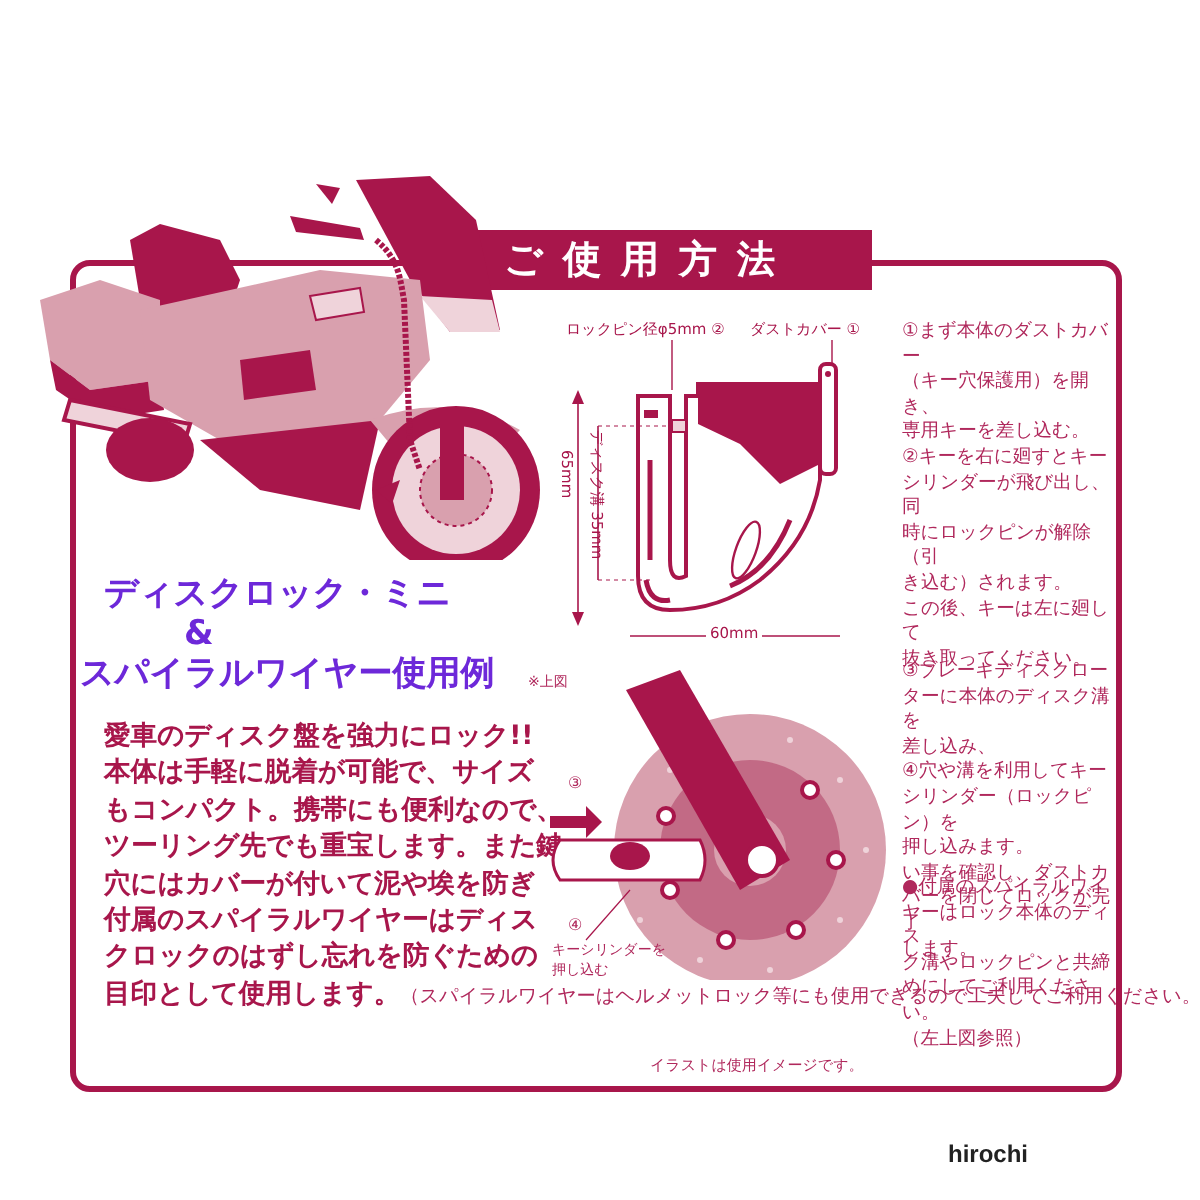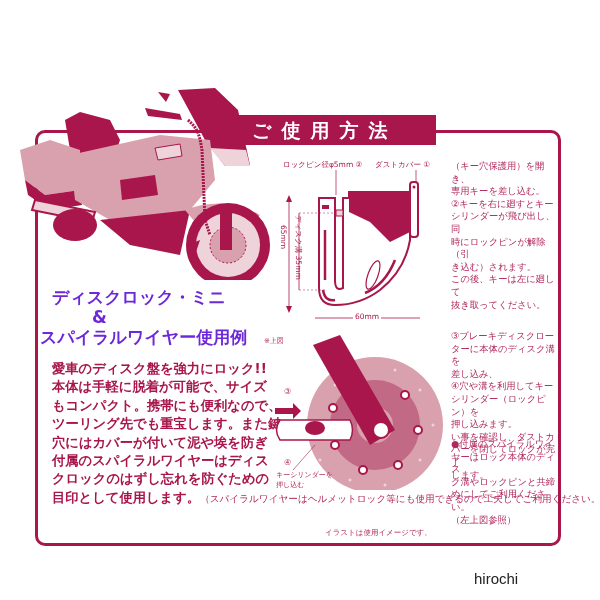--- a/index.html
+++ b/index.html
@@ -10,21 +10,21 @@
            border:3px solid #a8164b; border-radius:10px; box-sizing:border-box; }
   .title-bar { position:absolute; left:228px; top:115px; width:208px; height:30px;
                background:#a8164b; color:#fff; font-size:19px; font-weight:bold;
                letter-spacing:10px; line-height:30px; padding-left:24px; box-sizing:border-box; }
   .right-text { font-size:9.3px; line-height:12.6px; color:#b0285c; }
   .product-title { font-size:17px; font-weight:bold; color:#6d28d9; line-height:22px; }
   .body-text { font-size:13.3px; font-weight:bold; color:#a8164b; line-height:18.4px; }
   .small { font-size:7px; color:#b0285c; }
   .note-line { font-size:9.6px; color:#b0285c; white-space:nowrap; }
   .label { font-size:7.5px; color:#a8164b; white-space:nowrap; }
-  .watermark { font-size:15px; color:#222; font-family:"Liberation Sans", sans-serif; }
+  .watermark { font-size:12px; color:#222; font-family:"Liberation Sans", sans-serif;font-weight:bold; }
 </style>
 </head>
 <body>
 
 <div class="frame"></div>
 
 <div class="title-bar">ご使用方法</div>
 
 <svg class="abs" style="left:10px;top:70px" width="260" height="210">
 
@@ -89,20 +89,21 @@
   <line x1="24" y1="43" x2="24" y2="120" stroke="#a8164b" stroke-width="0.8"></line>
   <line x1="24" y1="43" x2="60" y2="43" stroke="#a8164b" stroke-width="0.5" stroke-dasharray="2 2"></line>
   <line x1="24" y1="120" x2="50" y2="120" stroke="#a8164b" stroke-width="0.5" stroke-dasharray="2 2"></line>
   <line x1="40" y1="148" x2="145" y2="148" stroke="#a8164b" stroke-width="0.8"></line>
 </svg>
 <div class="abs label" style="left:273px;top:225px;transform:rotate(90deg);transform-origin:left top;left:288px">65mm</div>
 <div class="abs label" style="left:303px;top:215px;transform:rotate(90deg);transform-origin:left top">ディスク溝 35mm</div>
 <div class="abs label" style="left:353px;top:312px;background:#fff;padding:0 2px">60mm</div>
 
 <div class="abs right-text" style="left:451px;top:160px;width:110px">
+  <div>①まず本体のダストカバー</div>
   <div>（キー穴保護用）を開き、</div>
   <div>専用キーを差し込む。</div>
   <div>②キーを右に廻すとキー</div>
   <div>シリンダーが飛び出し、同</div>
   <div>時にロックピンが解除（引</div>
   <div>き込む）されます。</div>
   <div>この後、キーは左に廻して</div>
   <div>抜き取ってください。</div>
 </div>
 

